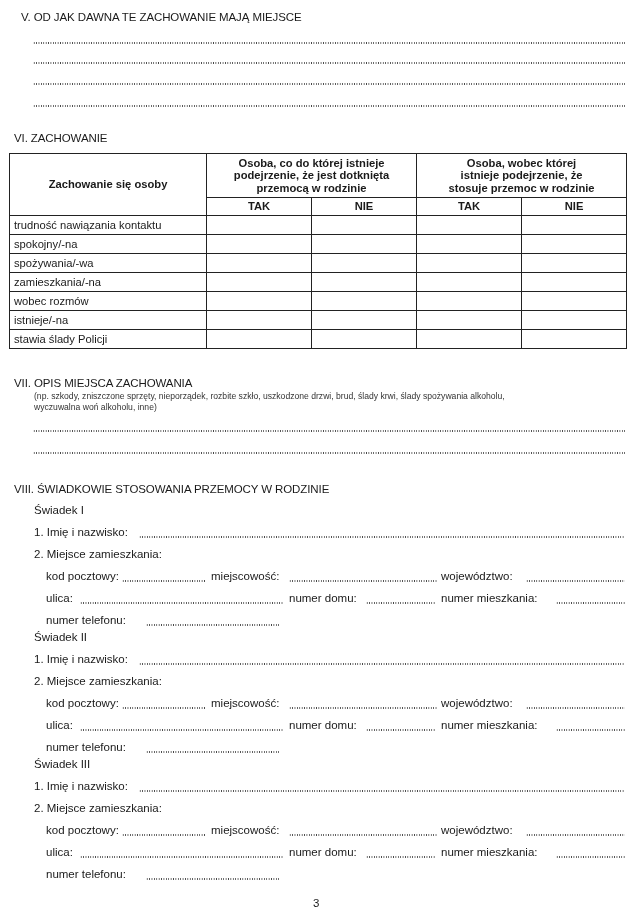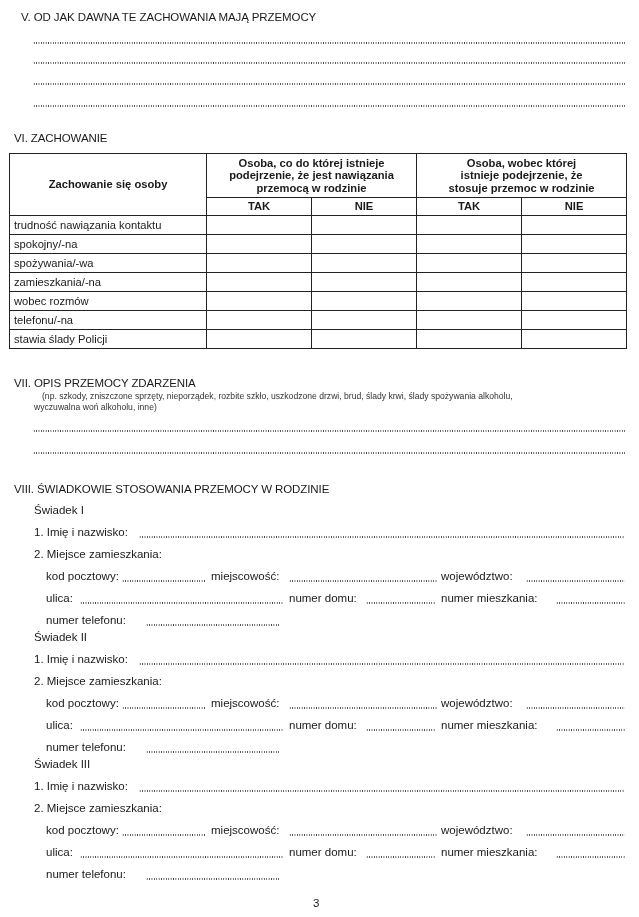--- a/index.html
+++ b/index.html
@@ -35,40 +35,40 @@
     .row { position: absolute; height: 14px; font-size: 11.5px; }
     .field { position: absolute; top: 0; white-space: nowrap; }
     .fill { position: absolute; top: 10px; height: 2px;
       background-image: radial-gradient(circle, #444 0.55px, transparent 0.7px);
       background-size: 2.4px 2px; background-repeat: repeat-x; }
     .page-num { font-size: 11.5px; }
   </style>
 </head>
 <body>
 
-<div class="abs section-title" style="left:21px; top:11px;">V. OD JAK DAWNA TE ZACHOWANIA MAJĄ PRZEMOCY</div>
+<div class="abs section-title" style="left:21px; top:11px;">V. OD JAK DAWNA TE ZACHOWANIE MAJĄ MIEJSCE</div>
 <div class="dots-line" style="left:33px; top:42px; width:592px;"></div>
 <div class="dots-line" style="left:33px; top:62px; width:592px;"></div>
 <div class="dots-line" style="left:33px; top:83px; width:592px;"></div>
 <div class="dots-line" style="left:33px; top:105px; width:592px;"></div>
 
 <div class="abs section-title" style="left:14px; top:132px;">VI. ZACHOWANIE</div>
 
 <table class="tbl">
   <colgroup>
     <col style="width:197px">
       <col style="width:105px">
       <col style="width:105px">
       <col style="width:105px">
       <col style="width:105px">
   </colgroup>
   <tbody>
       <tr class="h1">
     <th rowspan="2">Zachowanie się osoby</th>
-    <th colspan="2" style="padding:2px 14px;">Osoba, co do której istnieje podejrzenie, że jest nawiązania przemocą w rodzinie</th>
+    <th colspan="2" style="padding:2px 14px;">Osoba, co do której istnieje podejrzenie, że jest dotknięta przemocą w rodzinie</th>
     <th colspan="2" style="padding:2px 30px;">Osoba, wobec której istnieje podejrzenie, że stosuje przemoc w rodzinie</th>
   </tr>
   <tr class="h2">
     <th>TAK</th>
     <th>NIE</th>
     <th>TAK</th>
     <th>NIE</th>
   </tr>
   <tr>
     <td class="lbl">trudność nawiązania kontaktu</td>
@@ -99,38 +99,38 @@
         <td></td>
   </tr>
   <tr>
     <td class="lbl">wobec rozmów</td>
     <td></td>
         <td></td>
     <td></td>
         <td></td>
   </tr>
   <tr>
-    <td class="lbl">telefonu/-na</td>
+    <td class="lbl">istnieje/-na</td>
     <td></td>
         <td></td>
     <td></td>
         <td></td>
   </tr>
   <tr>
     <td class="lbl">stawia ślady Policji</td>
     <td></td>
         <td></td>
     <td></td>
         <td></td>
   </tr>
 </tbody>
   </table>
 
-<div class="abs section-title" style="left:14px; top:377px;">VII. OPIS PRZEMOCY ZDARZENIA</div>
-<div class="abs note" style="left:34px; top:391px;margin-left:8px;">(np. szkody, zniszczone sprzęty, nieporządek, rozbite szkło, uszkodzone drzwi, brud, ślady krwi, ślady spożywania alkoholu,</div>
+<div class="abs section-title" style="left:14px; top:377px;">VII. OPIS MIEJSCA ZACHOWANIA</div>
+<div class="abs note" style="left:34px; top:391px;">(np. szkody, zniszczone sprzęty, nieporządek, rozbite szkło, uszkodzone drzwi, brud, ślady krwi, ślady spożywania alkoholu,</div>
 <div class="abs note" style="left:34px; top:402px;">wyczuwalna woń alkoholu, inne)</div>
 <div class="dots-line" style="left:33px; top:430px; width:592px;"></div>
 <div class="dots-line" style="left:33px; top:452px; width:592px;"></div>
 
 <div class="abs section-title" style="left:14px; top:483px;">VIII. ŚWIADKOWIE STOSOWANIA PRZEMOCY W RODZINIE</div>
 
 <div>
   <div class="abs txt" style="left:34px; top:504px;">Świadek I</div>
   <div class="row" style="left:34px; top:526px; width:591px;">
     <span class="field" style="left:0;">1. Imię i nazwisko:</span>

